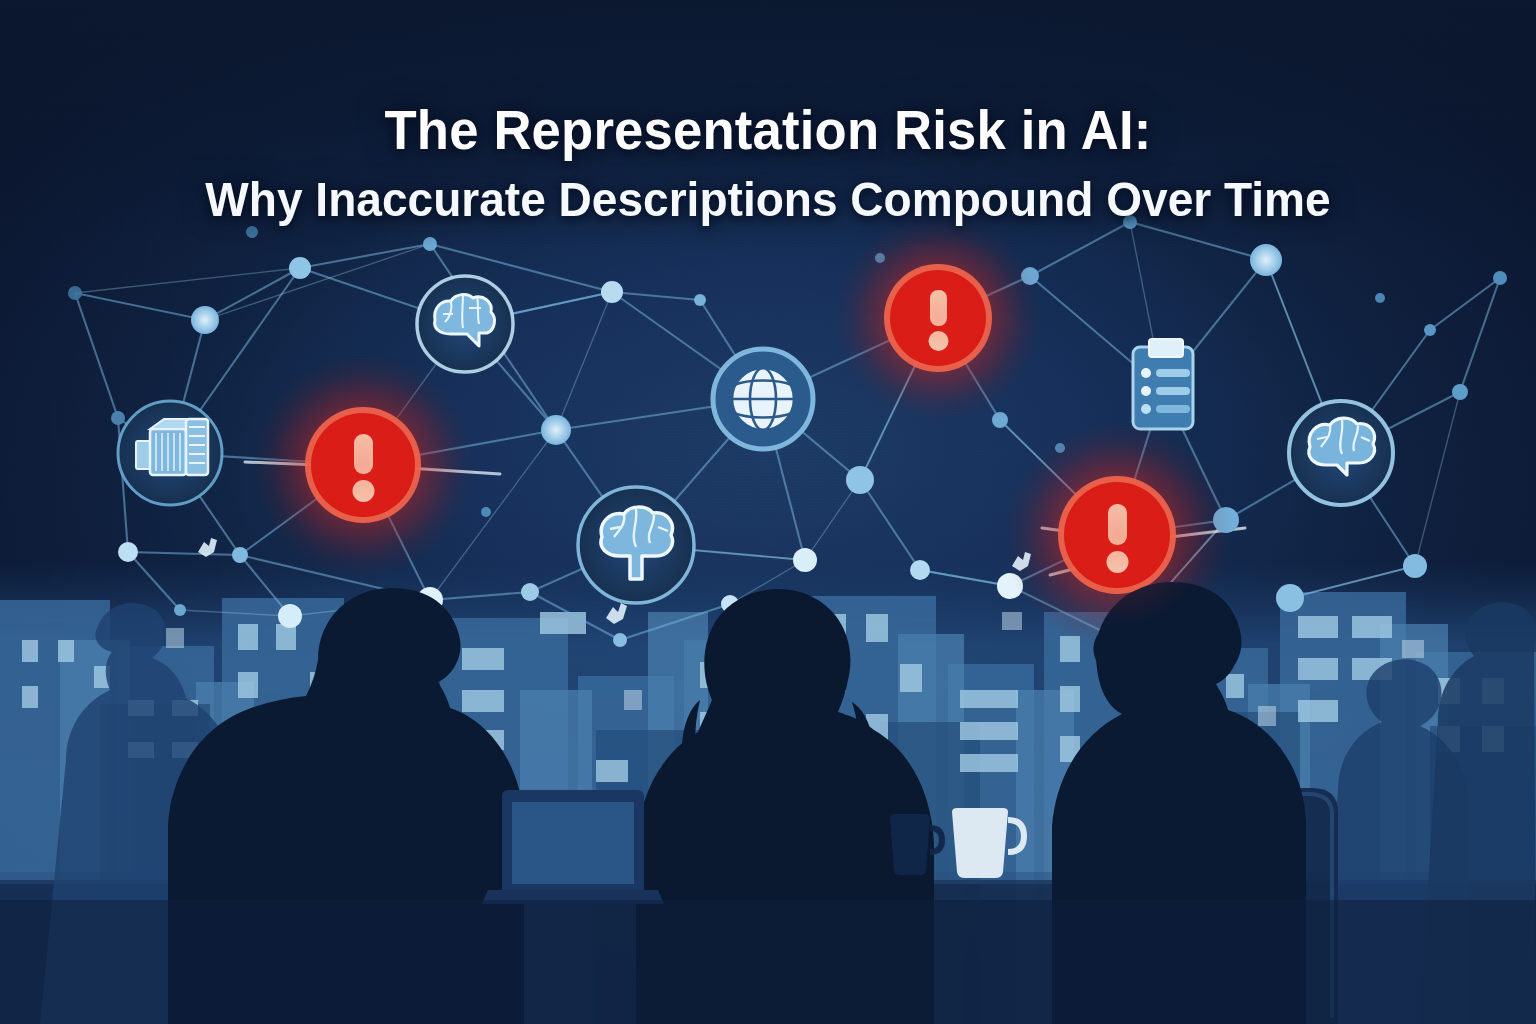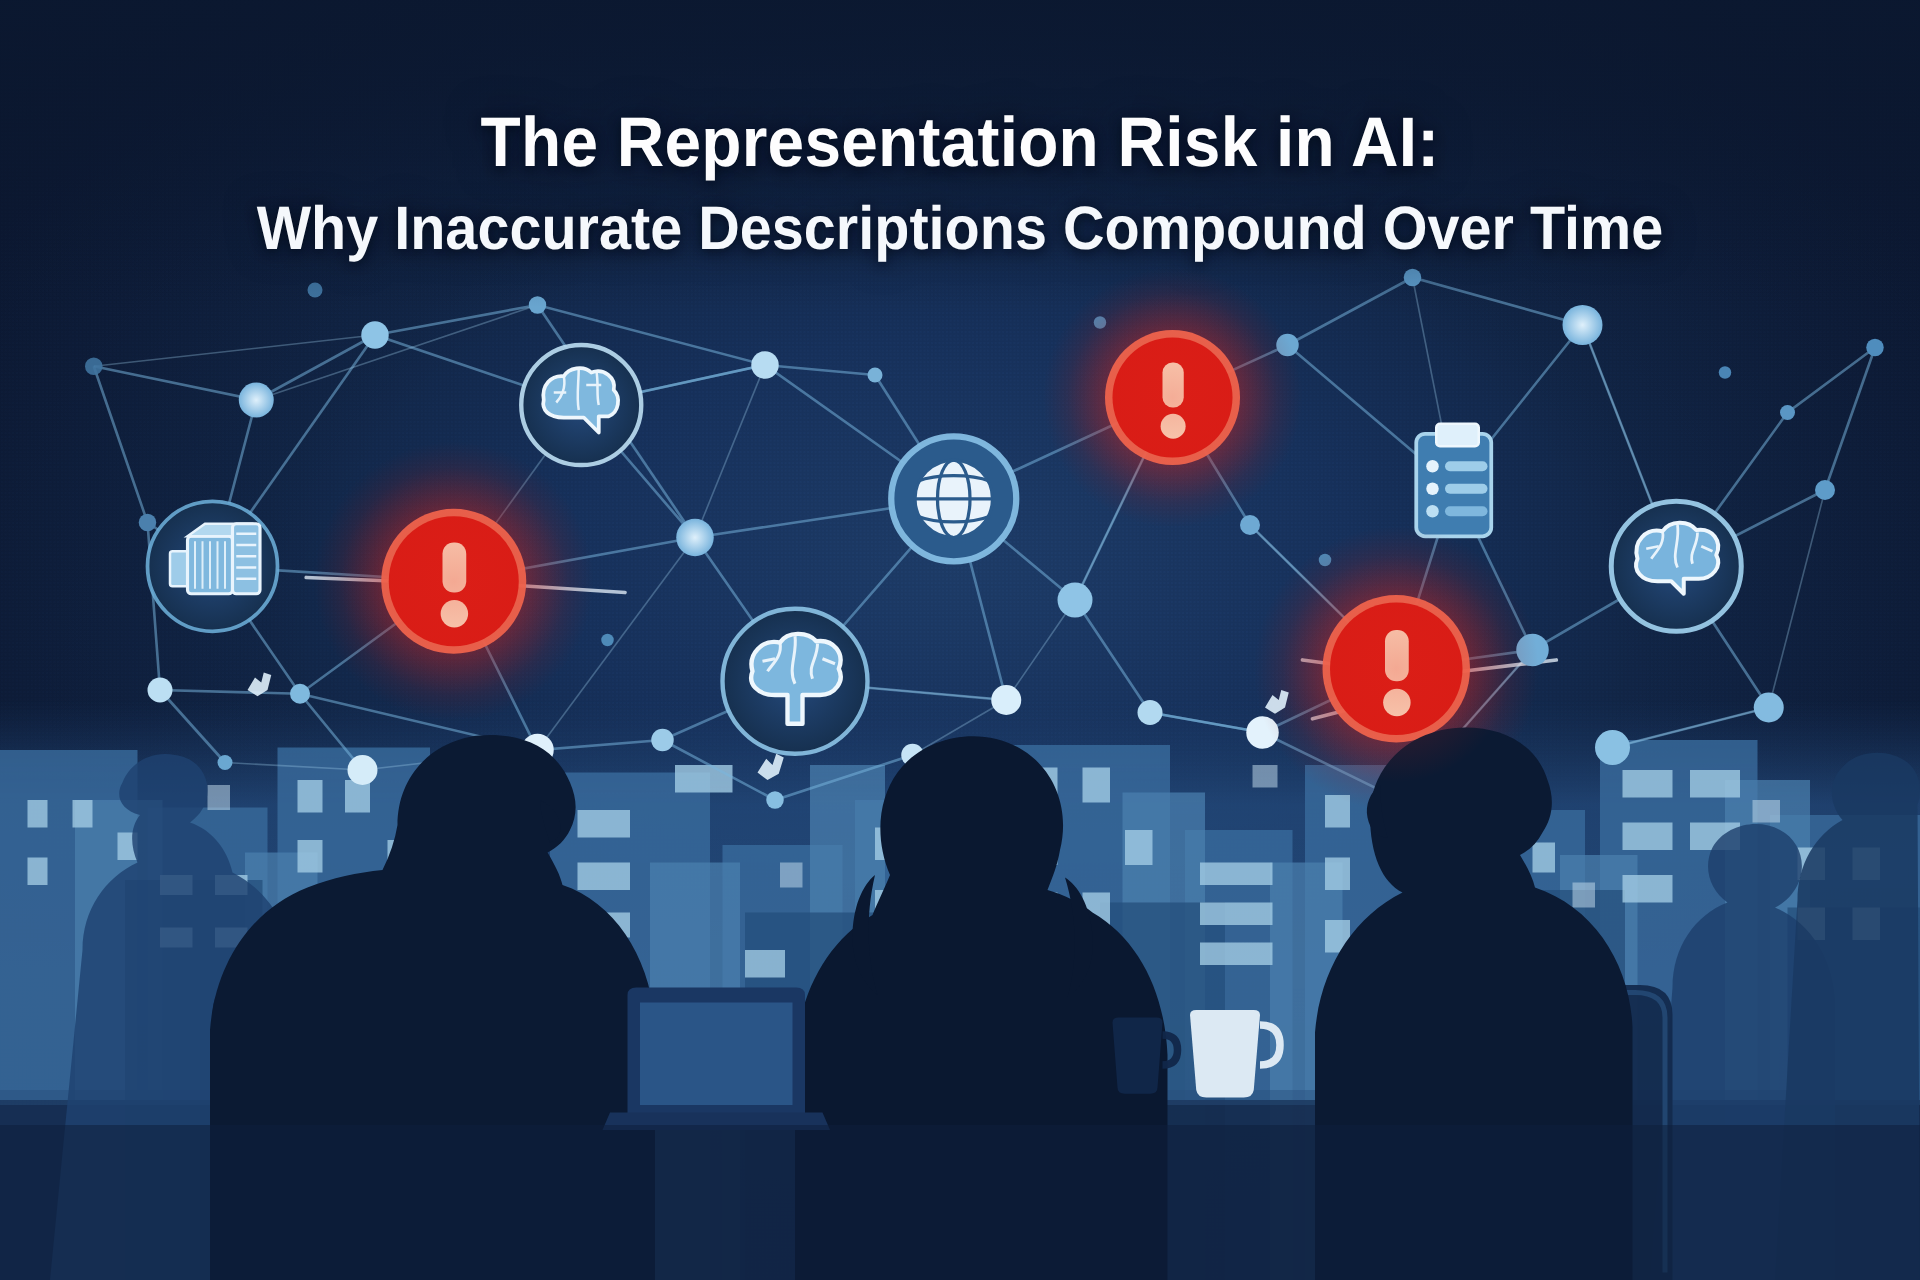--- a/index.html
+++ b/index.html
@@ -32,21 +32,21 @@
       radial-gradient(rgba(255,255,255,.35) .6px, transparent .7px),
       radial-gradient(rgba(0,0,0,.35) .6px, transparent .7px);
     background-size: 3px 3px, 4px 4px;
     background-position: 0 0, 1px 2px;
     mix-blend-mode: overlay;
   }
 
   
   #title-block {
     position: absolute;
-    left: 0; right: 0; top: 84px;
+    left: 0; right: 0; top: 100px;
     text-align: center;
     z-index: 40;
   }
   .title-main {
     font-family: "Liberation Sans Narrow", "Liberation Sans", sans-serif;
     font-weight: 700;
     font-size: 56px;
     letter-spacing: .2px;
     color: #fdfdfe;
     line-height: 1.06;

